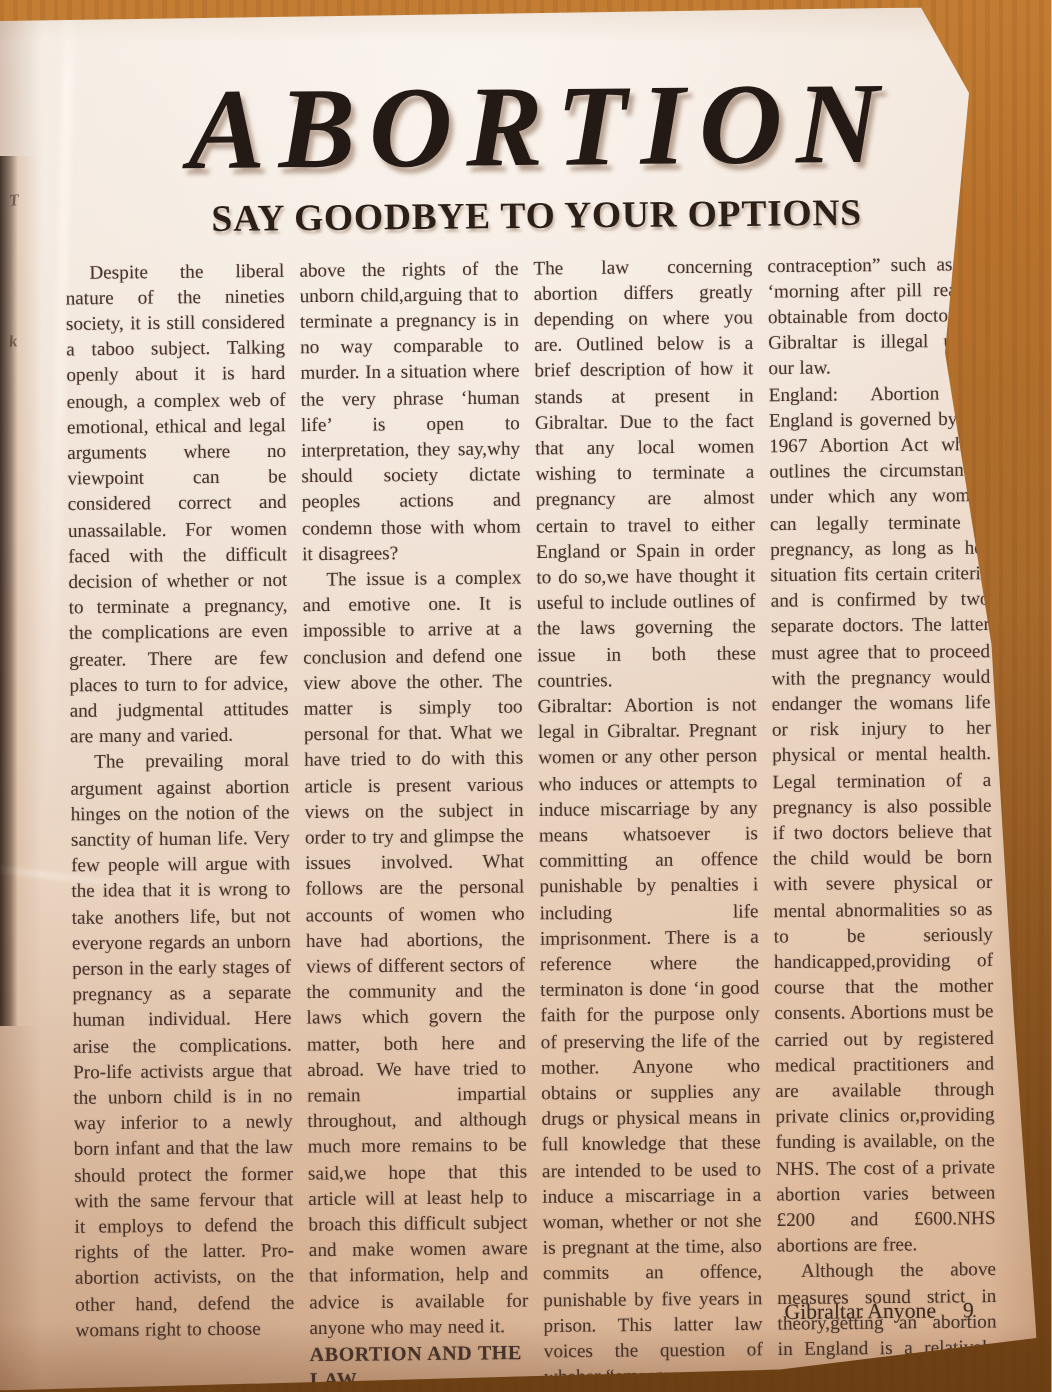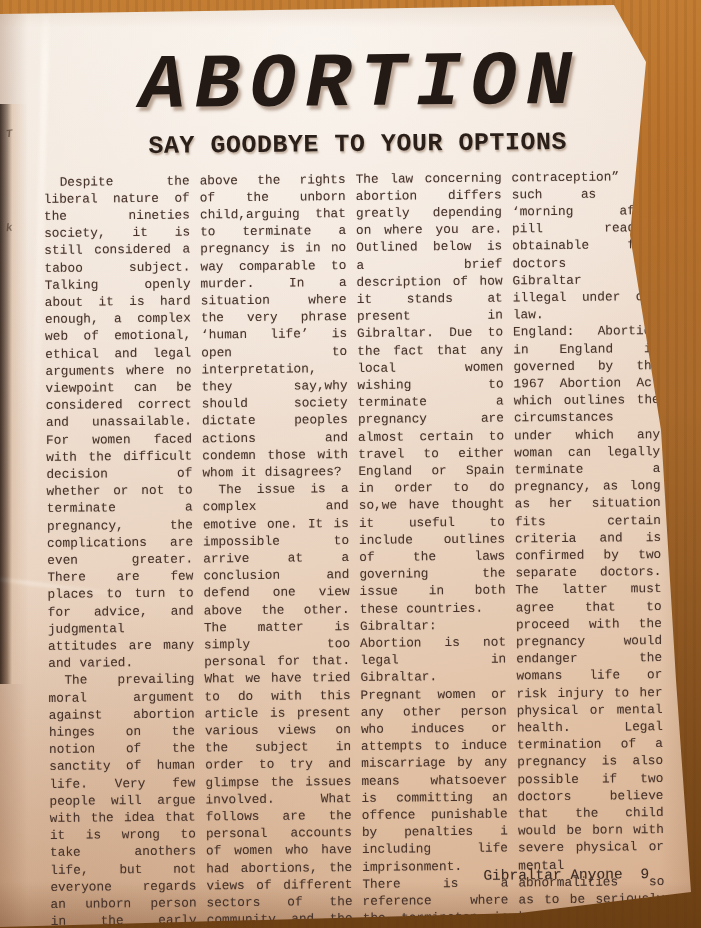--- a/index.html
+++ b/index.html
@@ -3,21 +3,21 @@
 <meta charset="utf-8">
 <style>
   html,body{margin:0;padding:0;}
   body{
     width:701px;height:928px;overflow:hidden;position:relative;
     font-family:"Liberation Serif", serif;
     background:
       repeating-linear-gradient(90deg, rgba(90,50,15,0.10) 0 3px, rgba(0,0,0,0) 3px 9px),
       linear-gradient(178deg,#c47e34 0%, #b8722c 18%, #a96a2b 45%, #8a5420 72%, #6b3f13 100%);
   }
-  .scene{position:absolute;inset:0;font-family:Liberation Mono, monospace;}
+  .scene{position:absolute;inset:0;}
   
   .page{
     position:absolute;inset:0;
     clip-path:polygon(0px 14px,614px 5px,646px 62px,630px 235px,661px 430px,676px 680px,691px 892px,520px 913px,0px 927px);
     background:
       radial-gradient(120% 85% at 45% 6%, rgba(255,253,250,0.60), rgba(255,253,250,0) 58%),
       radial-gradient(90% 70% at 8% 100%, rgba(120,60,25,0.18), rgba(0,0,0,0) 55%),
       linear-gradient(166deg,#f3eae0 0%, #efdfd2 35%, #e9d2be 58%, #e0bfa2 80%, #d5ad8d 100%);
     filter:drop-shadow(0 5px 8px rgba(30,15,5,0.55));
   }

